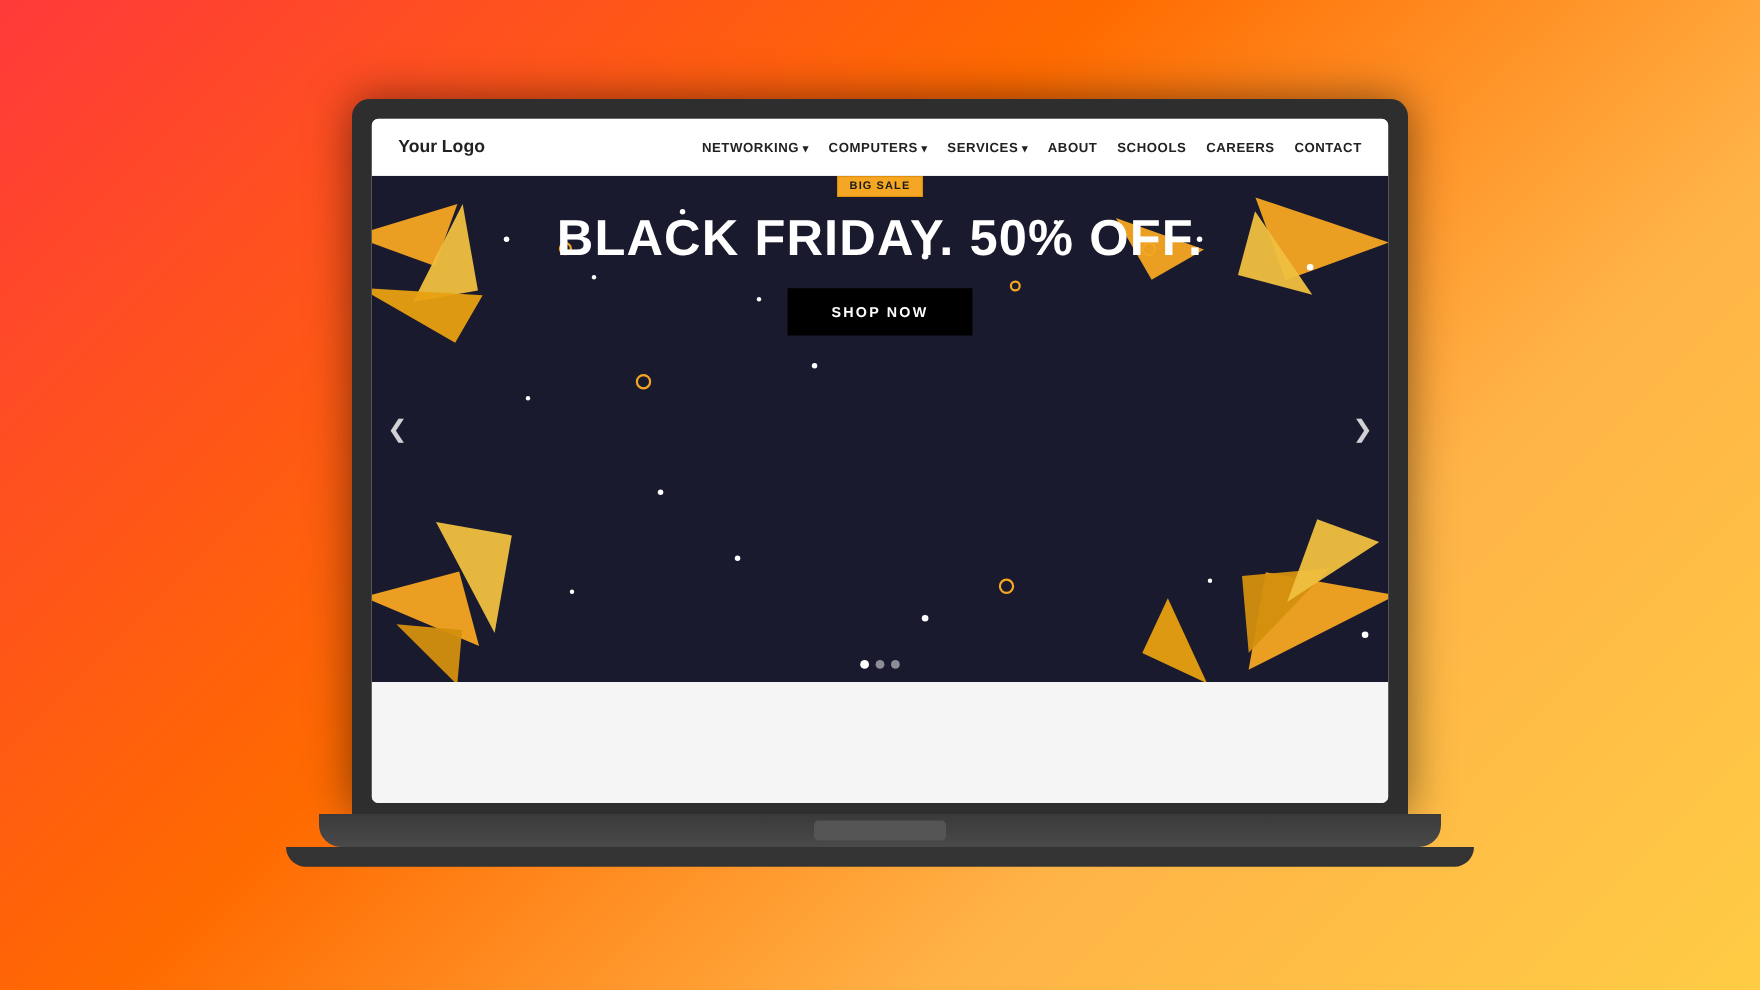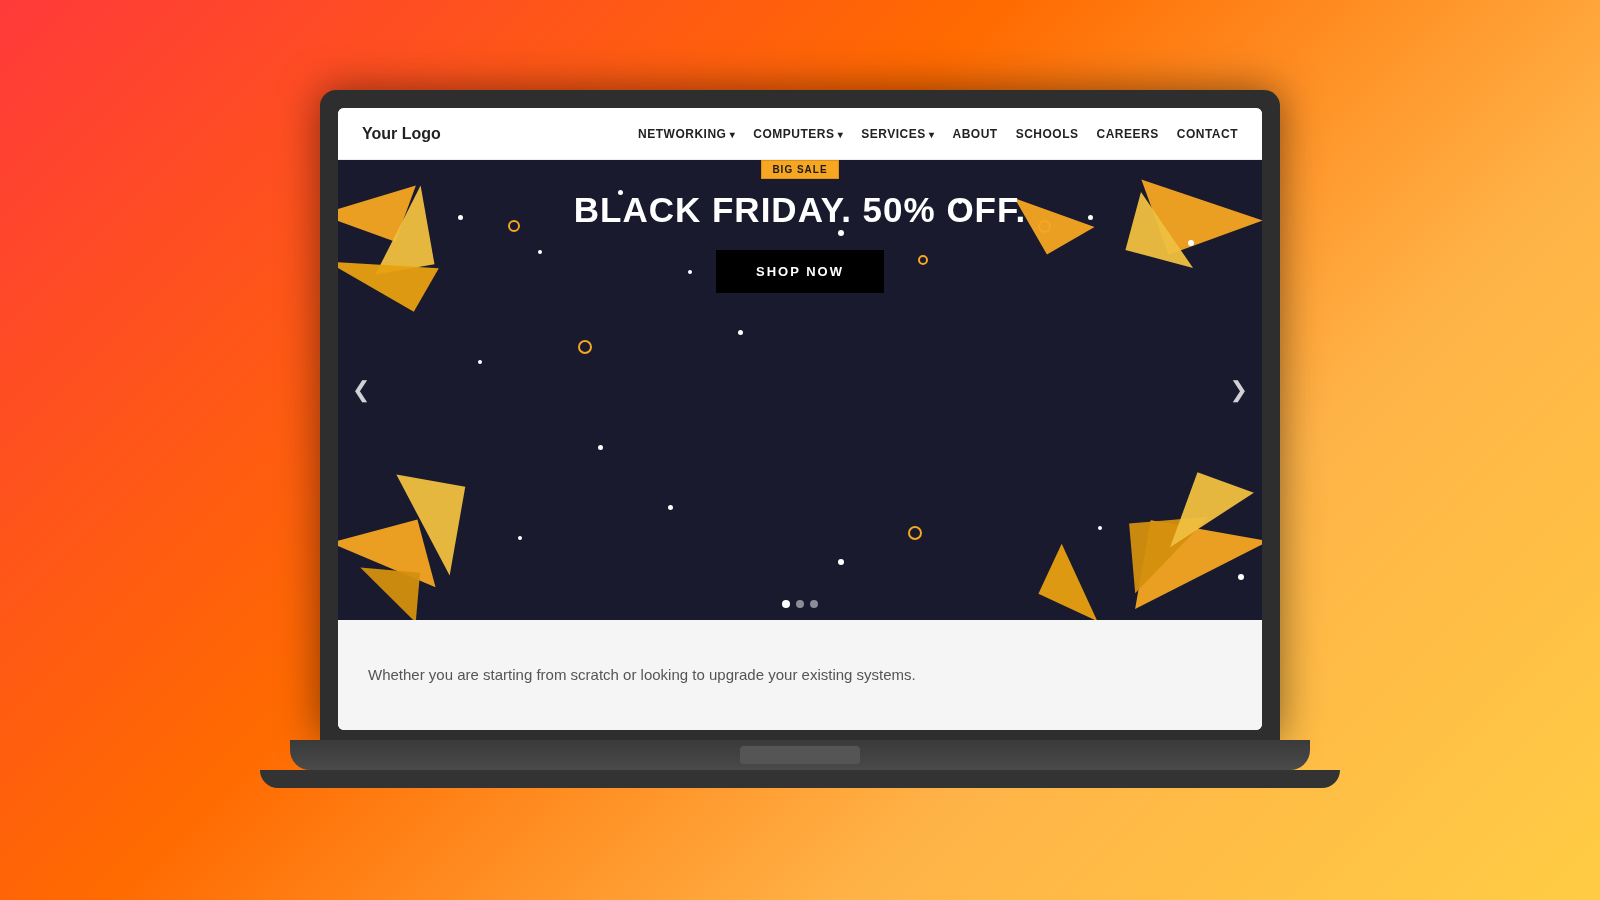--- a/index.html
+++ b/index.html
@@ -230,21 +230,21 @@
       color: #1a1a1a;
       font-size: 10px;
       font-weight: 700;
       padding: 3px 10px;
       letter-spacing: 1px;
       text-transform: uppercase;
       border: 1px solid #e09010;
     }
 
     .hero-title {
-      font-size: 35px;
+      font-size: 46px;
       font-weight: 900;
       color: #fff;
       text-transform: uppercase;
       letter-spacing: 1px;
       line-height: 1.1;
     }
 
     .hero-subtitle {
       font-size: 13px;
       color: #ccc;
@@ -401,23 +401,20 @@
         <span class="slider-arrow slider-arrow-right">❯</span>
 
         <div class="slider-dots">
           <div class="slider-dot active"></div>
           <div class="slider-dot"></div>
           <div class="slider-dot"></div>
         </div>
       </div>
 
       <div class="below-hero">
-        <div class="below-right">
-          <p class="below-text">Whether you are starting from scratch or looking to upgrade your existing systems.</p>
-        </div>
       </div>
 
     </div>
   </div>
   <div class="laptop-base">
     <div class="laptop-trackpad"></div>
   </div>
   <div class="laptop-bottom"></div>
 </div>
 

